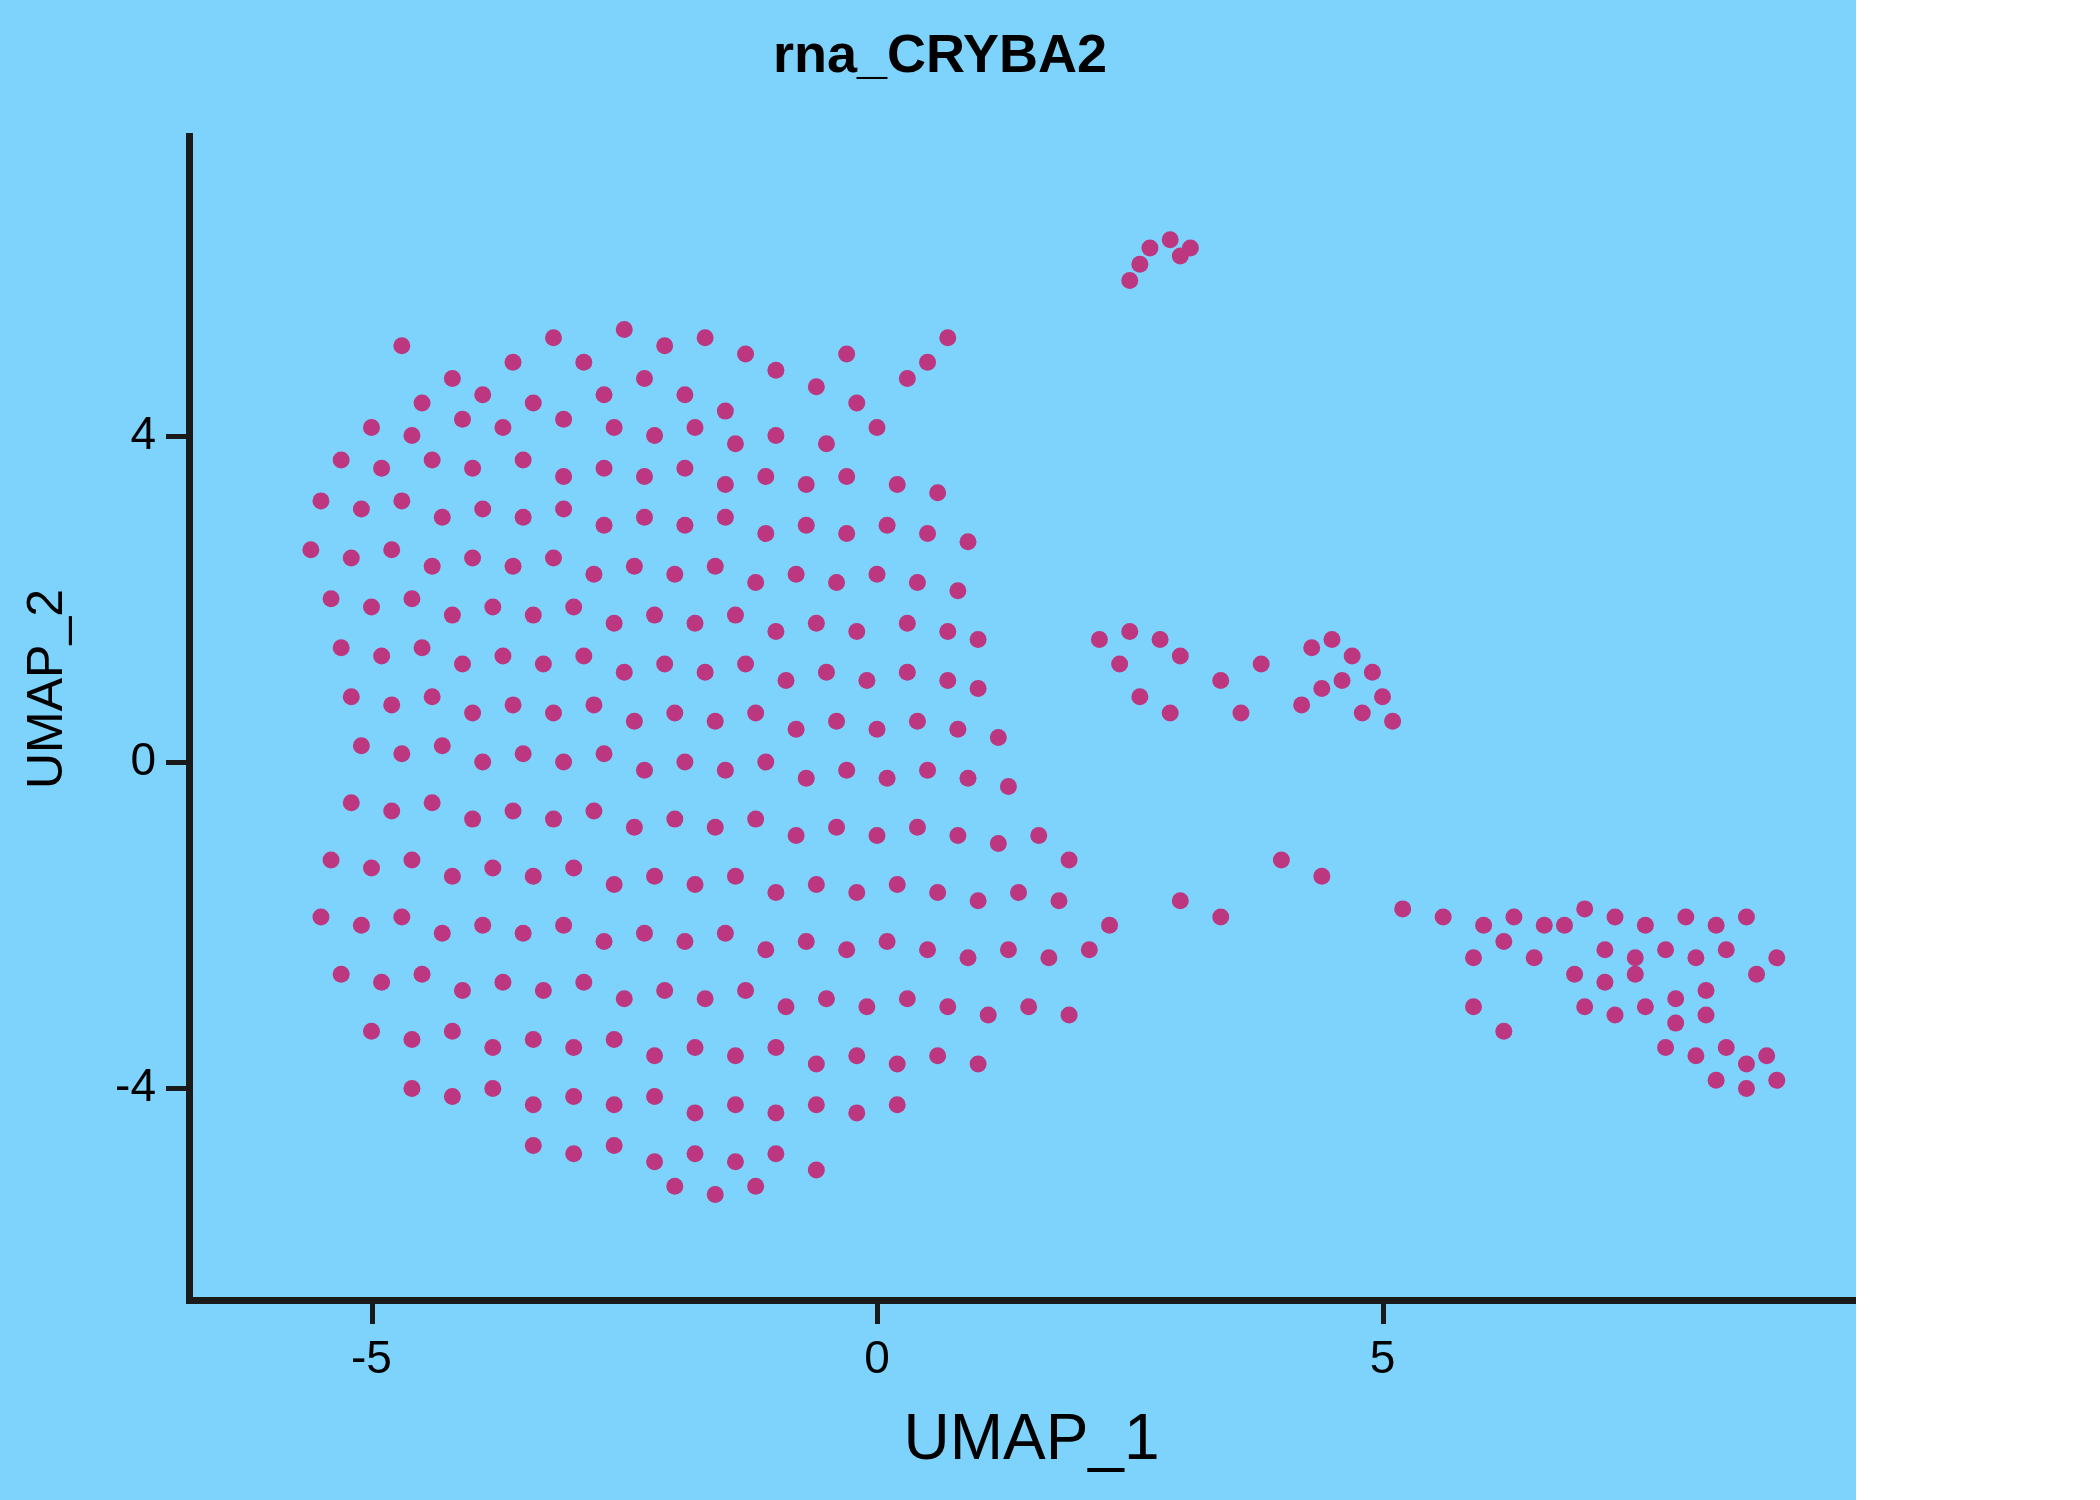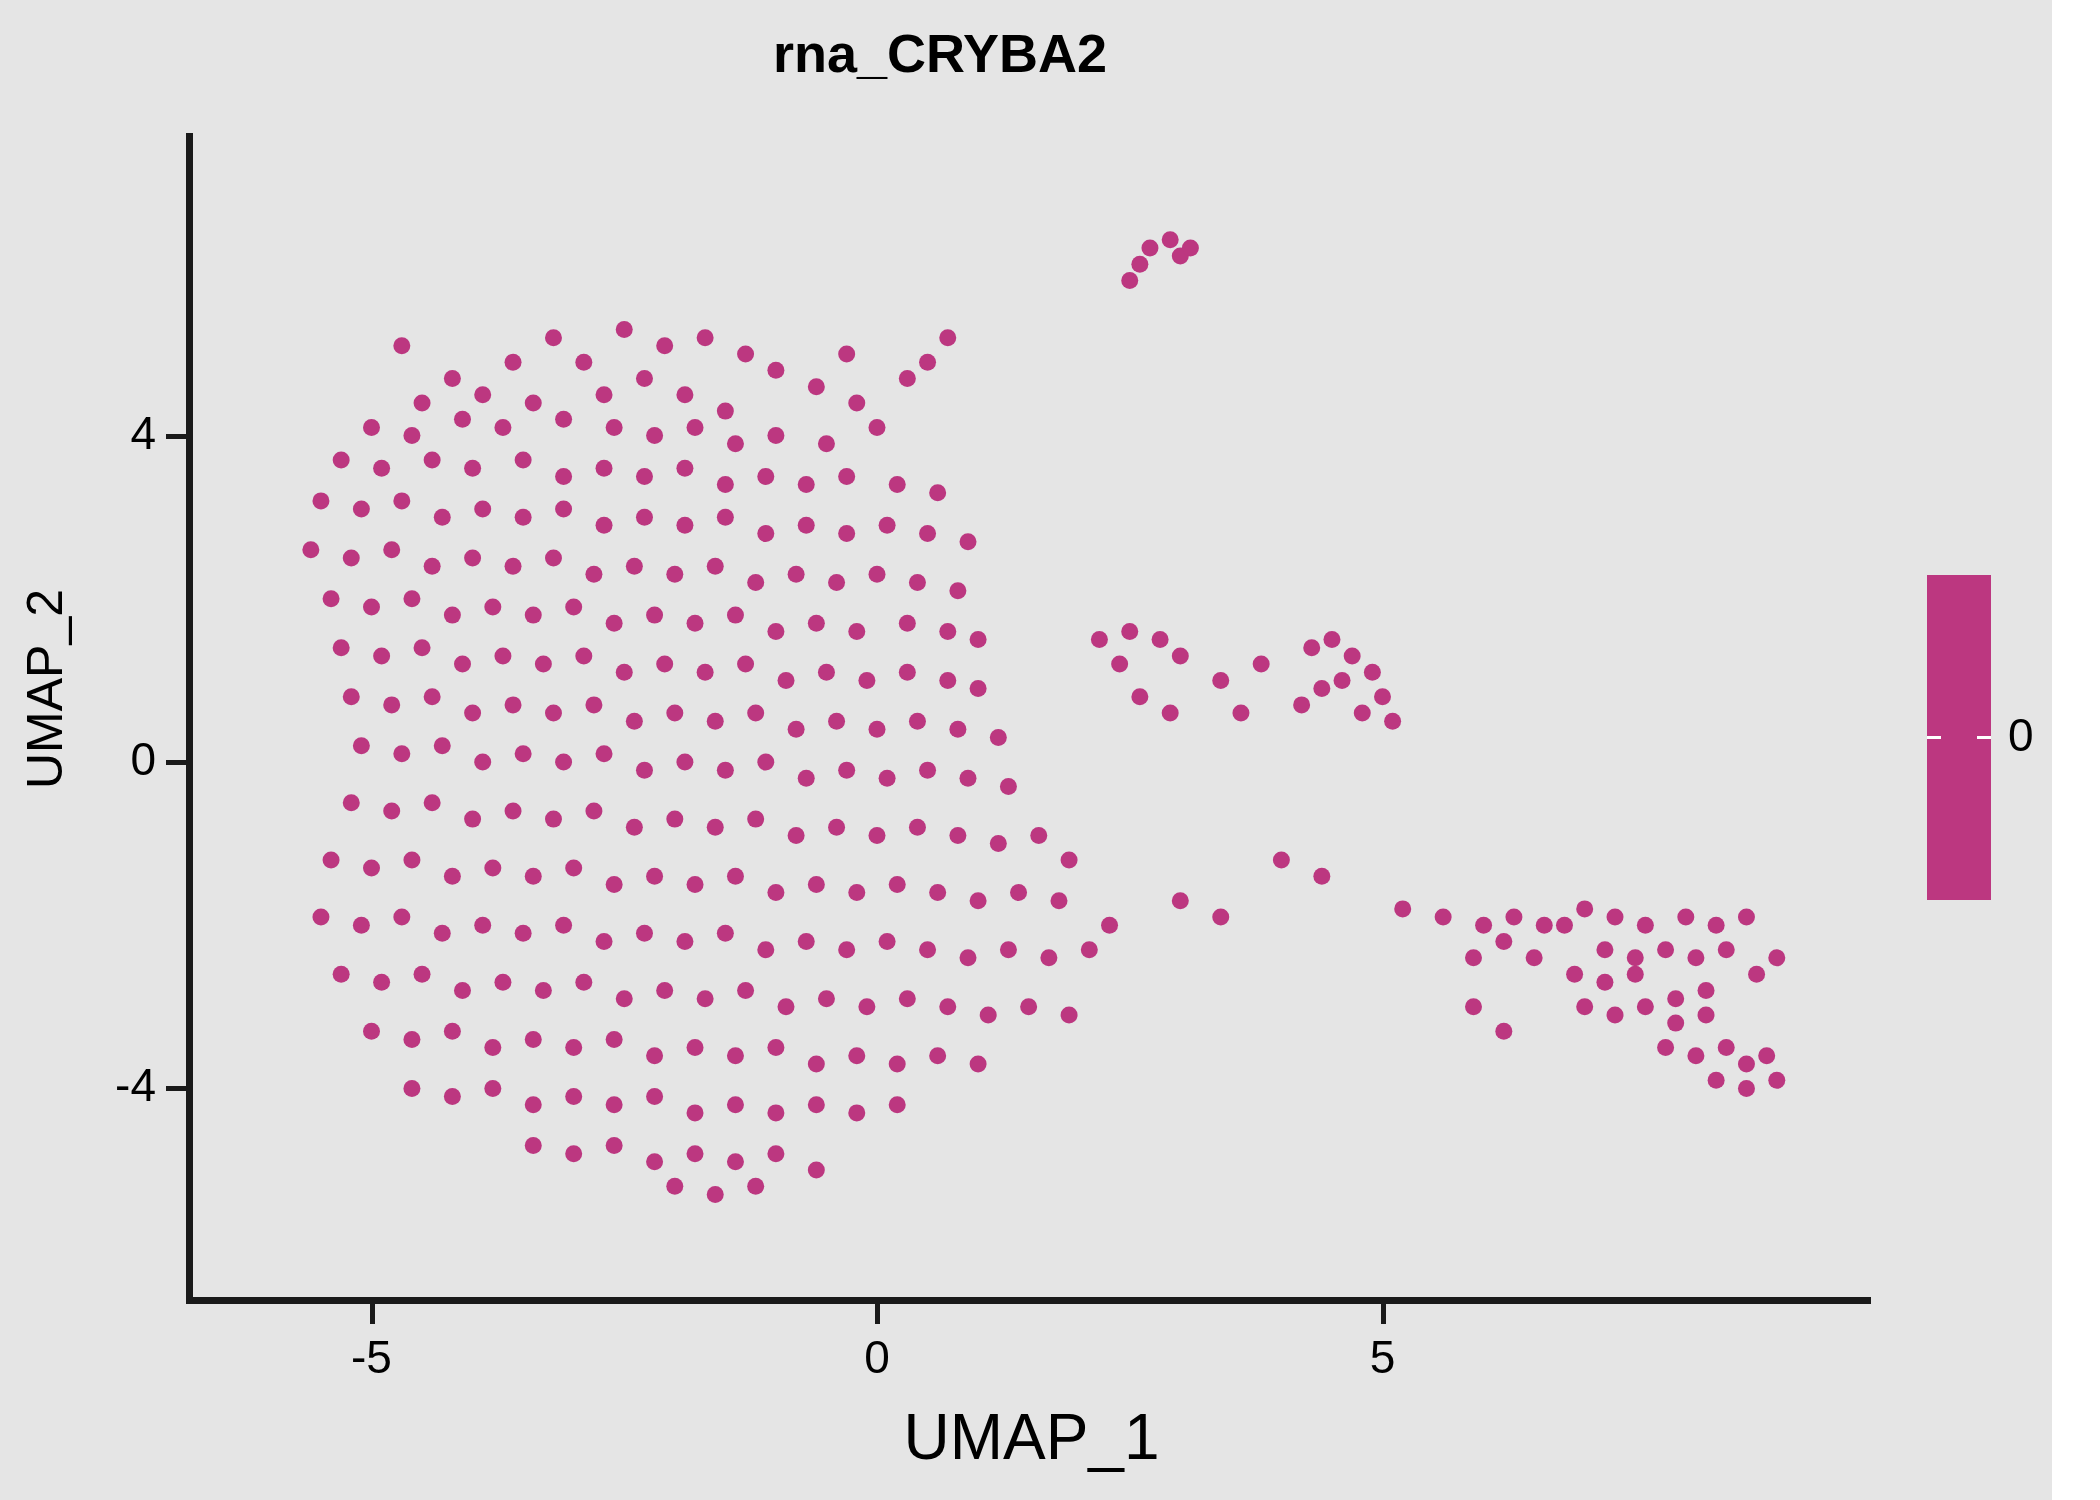--- a/index.html
+++ b/index.html
@@ -2,23 +2,23 @@
 <html><head>
 <meta charset="utf-8">
 <style>
   html, body {
     margin: 0;
     padding: 0;
     background: #ffffff;
   }
   #root {
     position: relative;
-    width: 2052px;
+    width: 1856px;
     height: 1500px;
-    background: #e5e5e5;
+    background: #7dd3fc;
     font-family: "Liberation Sans", sans-serif;
     overflow: hidden;
   }
   #plot-title {
     position: absolute;
     left: 0;
     top: 22px;
     width: 1880px;
     text-align: center;
     font-size: 54px;

